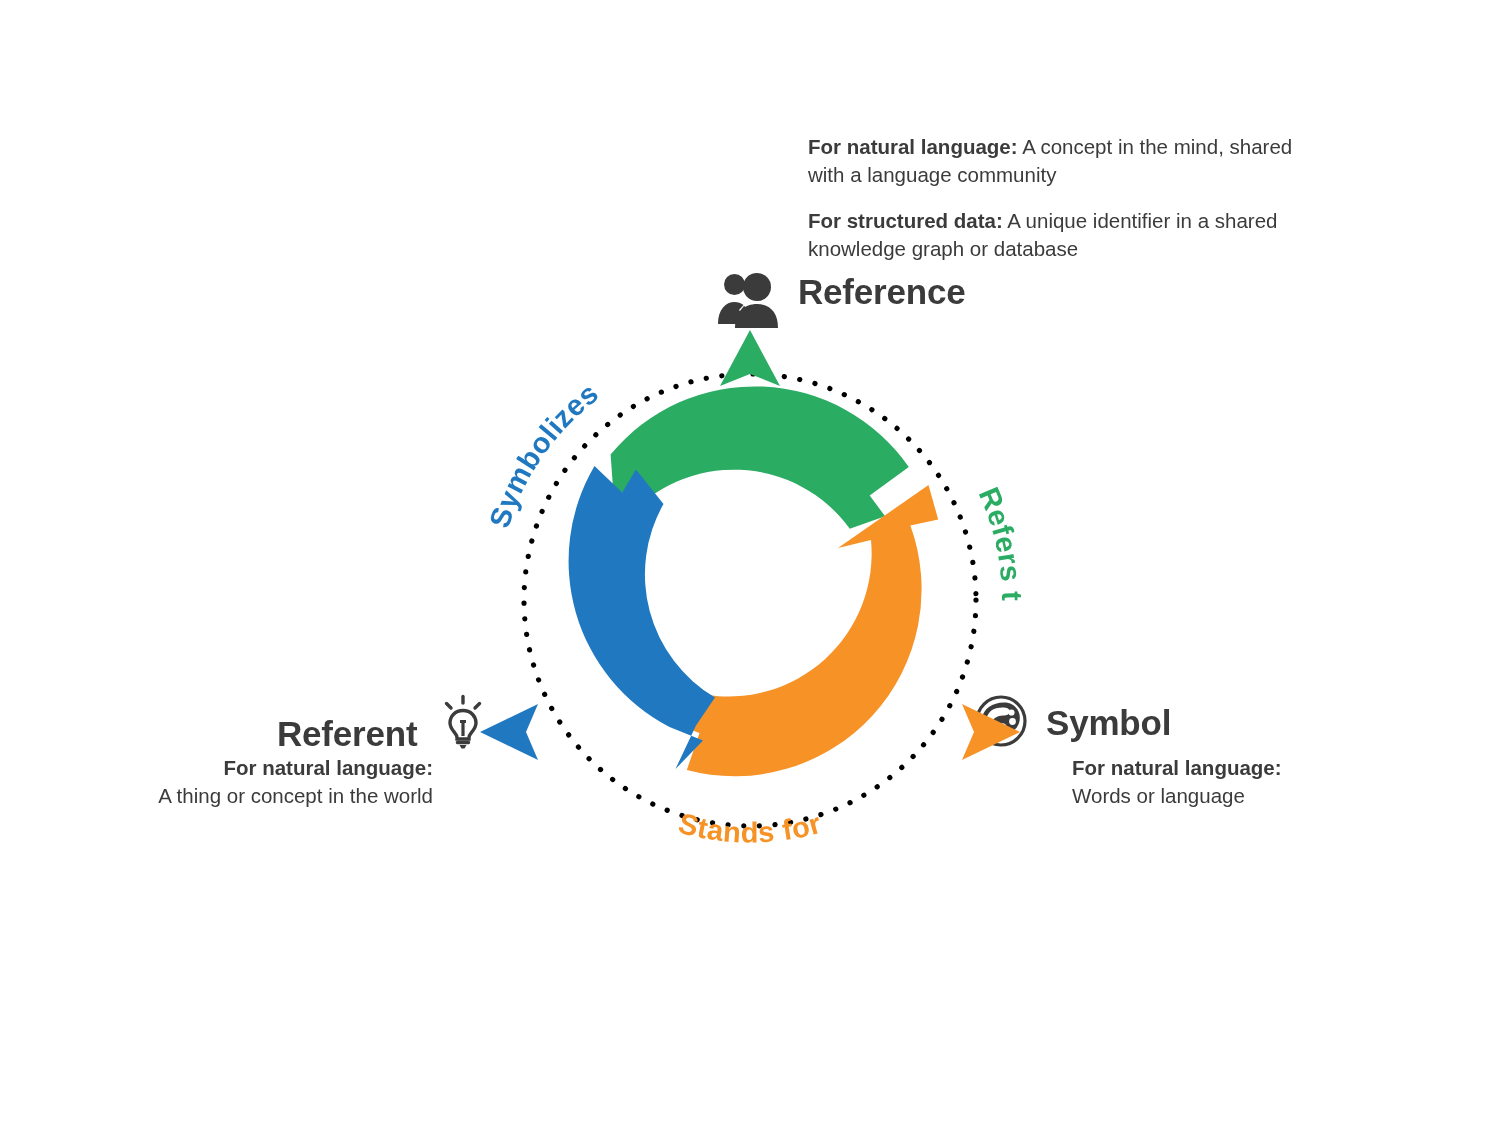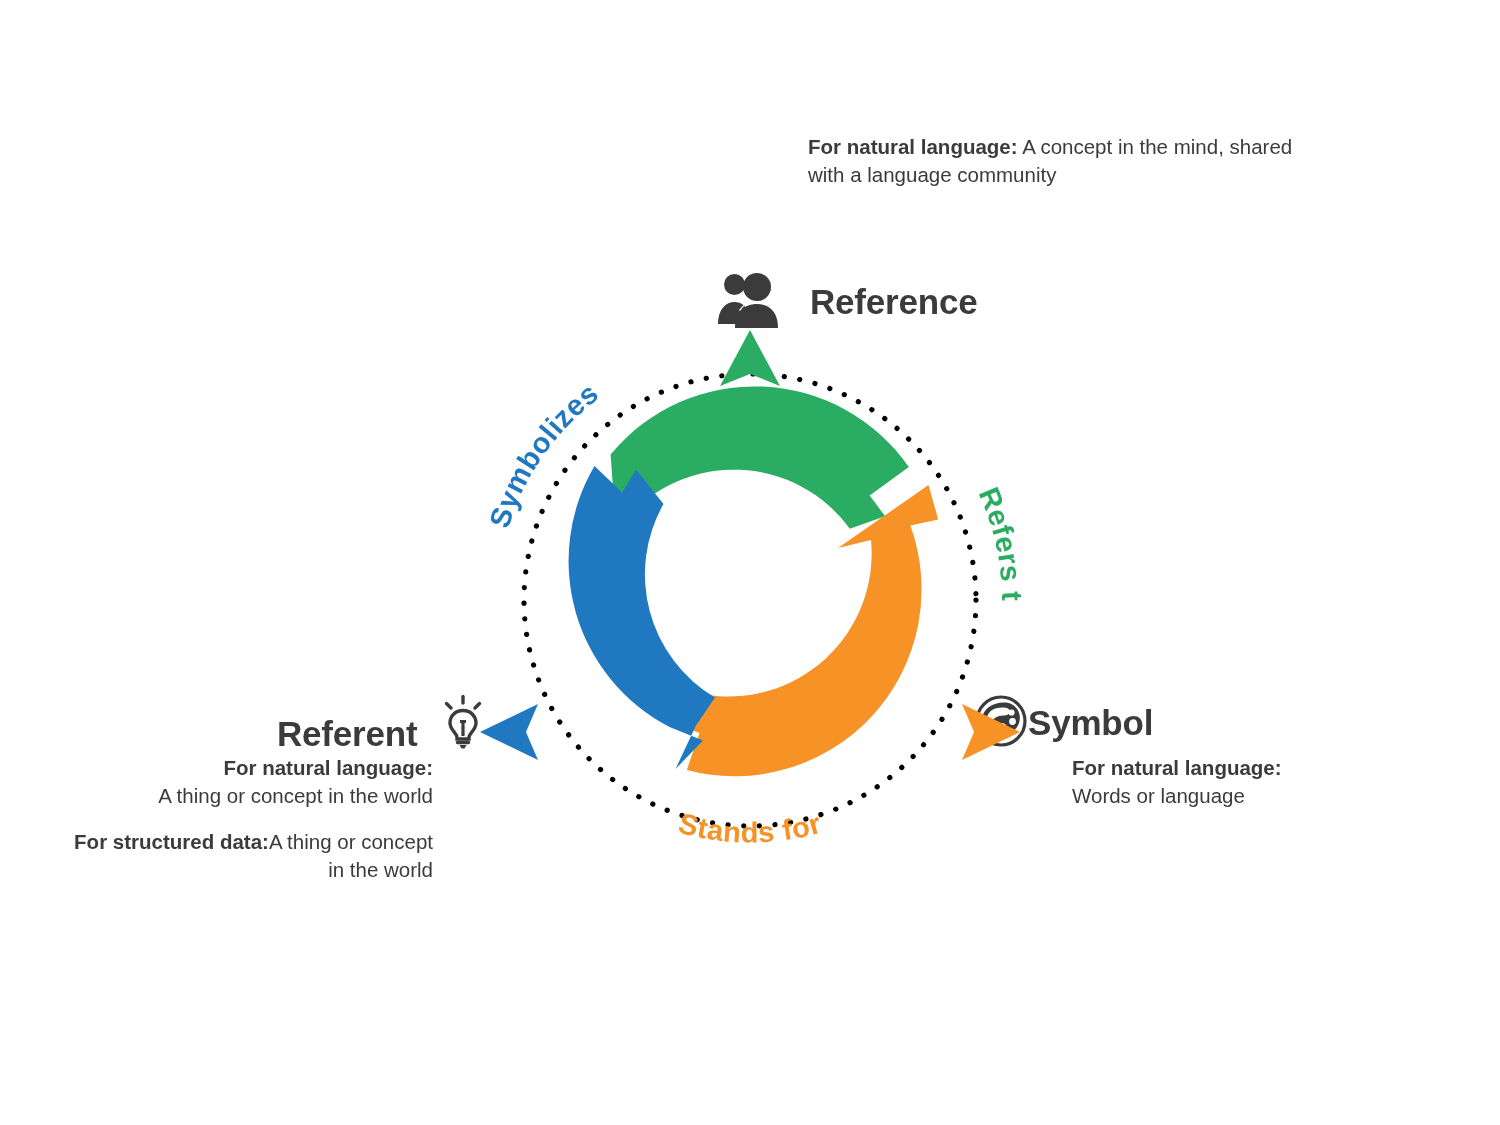--- a/index.html
+++ b/index.html
@@ -53,31 +53,32 @@
     position: absolute;
     left: 808px;
     top: 133px;
     width: 520px;
   }
   #reference-head {
     position: absolute;
     left: 716px;
     top: 272px;
     display: flex;
-    align-items: center;
-    gap: 32px;
+    align-items: flex-start;
+    gap: 20px;
   }
 
   
   #symbol-head {
     position: absolute;
     left: 974px;
     top: 694px;
     display: flex;
     align-items: center;
+    gap: 18px;
   }
   #symbol-block {
     position: absolute;
     left: 1072px;
     top: 754px;
     width: 400px;
     text-align: left;
   }
 
   
@@ -100,20 +101,23 @@
   .icon { display: block; }
 </style>
 </head>
 <body>
 
 <div class="stage">
 
   <div id="reference-block" class="desc">
     <div class="blk">
       <p><span class="lead">For natural language:</span><span> A concept in the mind, shared with a language community</span></p>
+    </div>
+    <div class="blk">
+      <p><span class="lead">For structured data:</span><span> A unique identifier in a shared knowledge graph or database</span></p>
     </div>
   </div>
 
   <div id="reference-head">
     <span class="icon">
       <svg width="62" height="56" viewBox="0 0 62 56" aria-hidden="true">
         <g fill="#3b3b3b">
           <circle cx="18.5" cy="12.5" r="10.5"></circle>
           <path d="M2 52 C2 37 10 30 18.5 30 C22 30 25 31 27.5 33 L23 38 L28 44 L21 52 Z"></path>
           <circle cx="41" cy="15" r="14"></circle>
@@ -161,23 +165,20 @@
         <path d="M22.5 51 L29.5 51 L27.5 54.5 L24.5 54.5 Z" fill="#3b3b3b"></path>
       </svg>
     </span>
   </div>
 
   <div id="referent-block" class="desc">
     <div class="blk">
       <p><span class="lead">For natural language:</span></p>
       <p><span>A thing or concept in the world</span></p>
     </div>
-    <div class="blk">
-      <p><span class="lead">For structured data:</span><span>A thing or concept in the world</span></p>
-    </div>
   </div>
 
   <svg id="wheel" viewBox="0 0 560 560">
     <defs>
 
       <path id="pathRefersTo" d="M 280 28 A 252 252 0 0 1 532 280"></path>
       <path id="pathSymbolizes" d="M 28 280 A 252 252 0 0 1 280 28"></path>
       <path id="pathStandsFor" d="M 32.5 318 A 252 252 0 0 0 527.5 318"></path>
     </defs>
 

